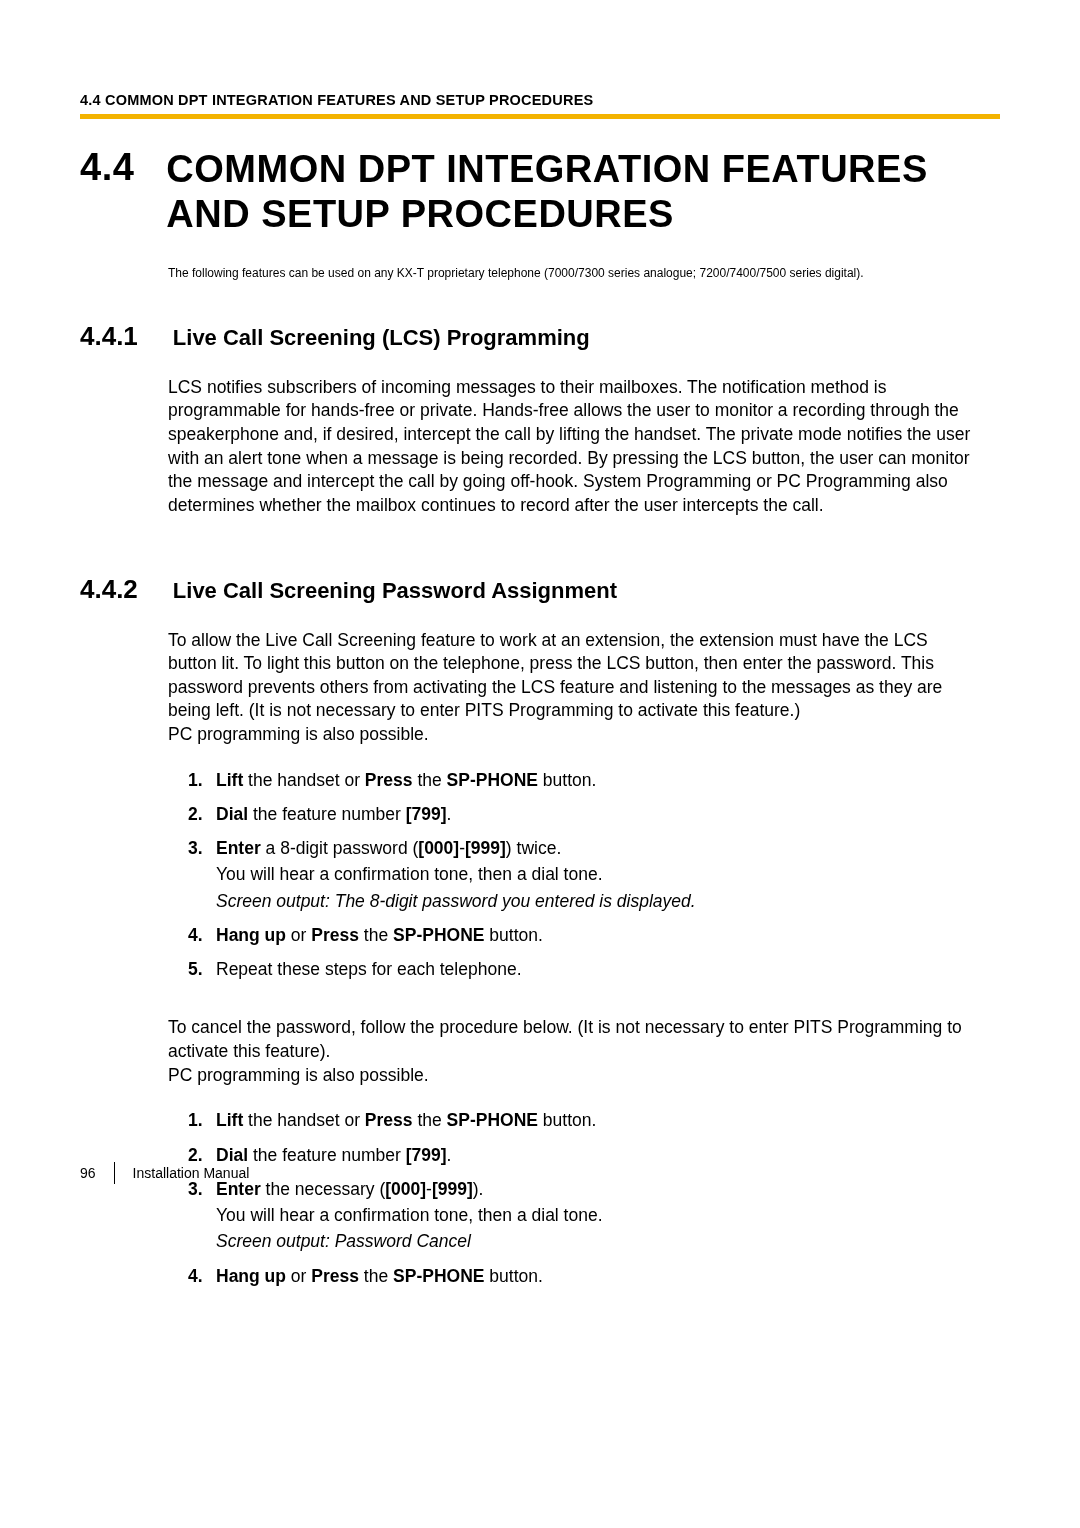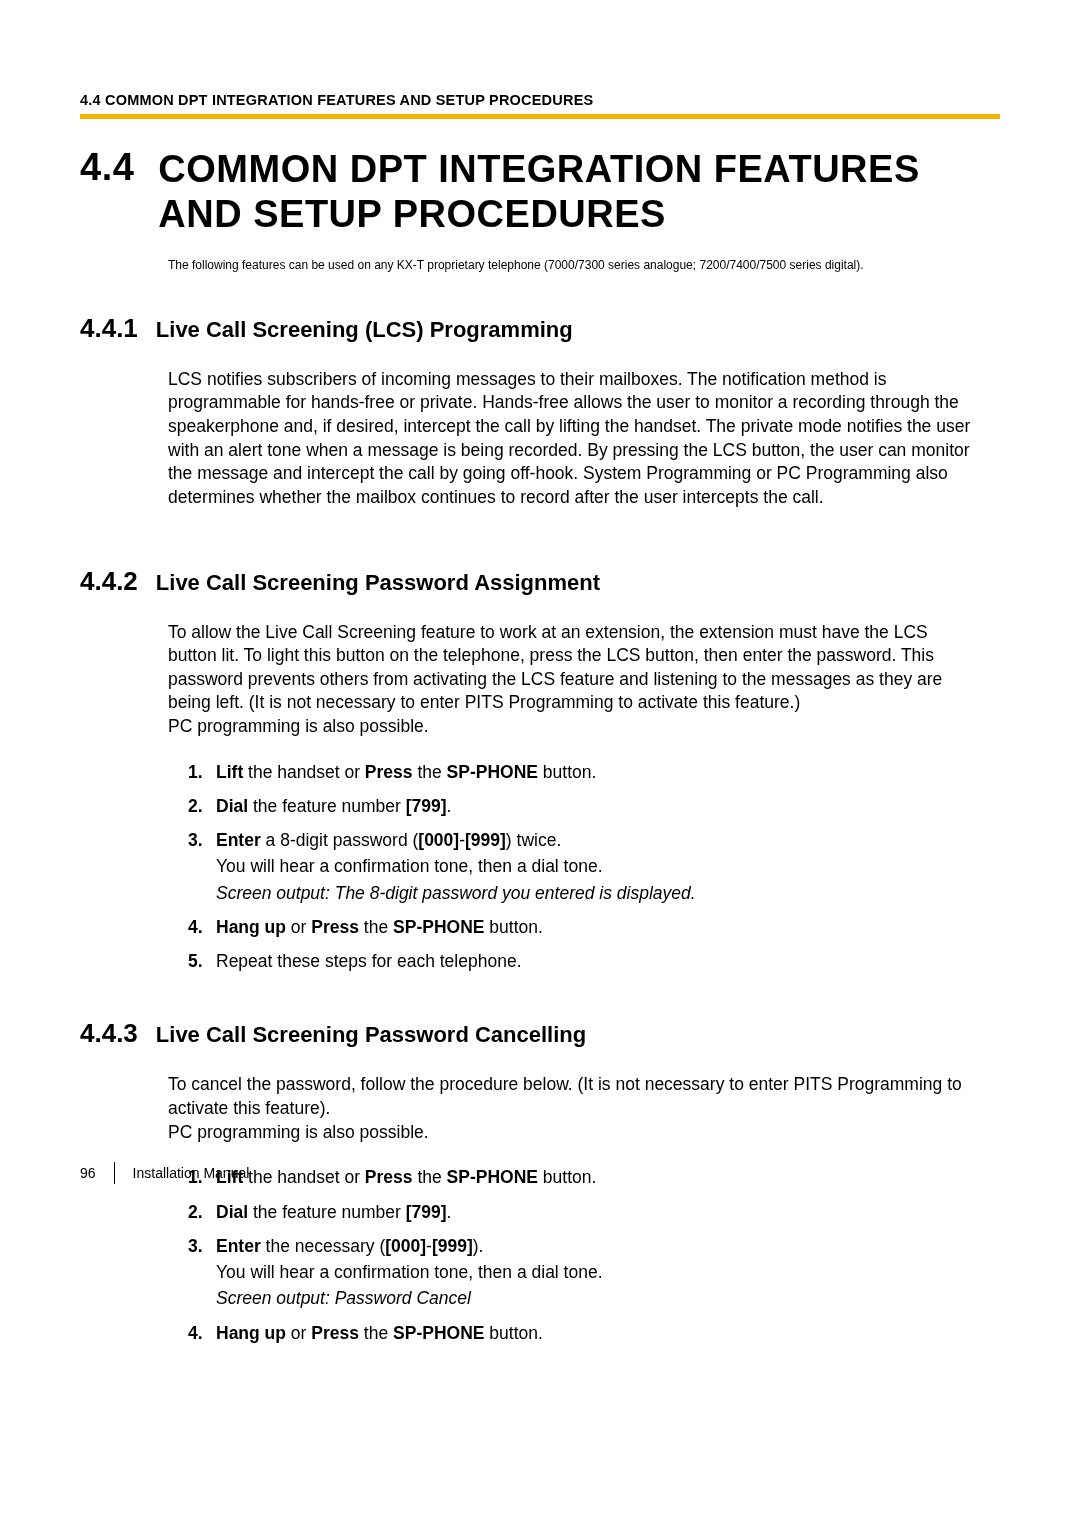--- a/index.html
+++ b/index.html
@@ -1,24 +1,24 @@
 <!DOCTYPE html>
 <html><head>
 <meta charset="utf-8">
 <style>
   * { margin: 0; padding: 0; box-sizing: border-box; }
   html, body { width: 1080px; height: 1528px; background: #fff; font-family: Arial, Helvetica, sans-serif; color: #000; }
   .page { position: relative; width: 1080px; height: 1244px; padding: 92px 80px 60px 80px; }
   .running-head { font-size: 14.5px; font-weight: bold; letter-spacing: 0.2px; margin-bottom: 6px; }
   .rule { height: 5px; background: #f3b300; margin-bottom: 28px; }
-  .h1-row { display: flex; align-items: flex-start; gap: 24px; margin-top: 18px; margin-bottom: 20px; }
+  .h1-row { display: flex; align-items: flex-start; gap: 32px; margin-top: 18px; margin-bottom: 28px; }
   .h1-num { font-size: 38px; font-weight: 800; line-height: 1.1; letter-spacing: 0.5px; }
   .h1-title { font-size: 38px; font-weight: 800; line-height: 1.18; letter-spacing: 0.5px; text-transform: uppercase; }
   .intro { margin-left: 88px; font-size: 12px; line-height: 1.35; margin-bottom: 40px; max-width: 810px; }
-  .h2-row { display: flex; align-items: baseline; gap: 18px; margin-top: 10px; margin-bottom: 24px; }
+  .h2-row { display: flex; align-items: baseline; gap: 35px; margin-top: 10px; margin-bottom: 24px; }
   .h2-num { font-size: 26px; font-weight: 700; }
   .h2-title { font-size: 22px; font-weight: 700; }
   .para { margin-left: 88px; font-size: 17.5px; line-height: 1.35; margin-bottom: 20px; max-width: 810px; }
   ol.steps { margin-left: 108px; font-size: 17.5px; line-height: 1.5; max-width: 790px; list-style: none; counter-reset: stepnum; }
   ol.steps > li { counter-increment: stepnum; position: relative; padding-left: 28px; margin-bottom: 8px; }
   ol.steps > li::before { content: counter(stepnum) "."; position: absolute; left: 0; font-weight: 700; }
   .step-sub { display: block; }
   .italic { font-style: italic; }
   strong { font-weight: 700; }
   .section-gap { height: 26px; }
@@ -69,24 +69,20 @@
       <span class="step-sub italic">Screen output: The 8-digit password you entered is displayed.</span>
     </li>
     <li>
       <strong>Hang up</strong><span> or </span><strong>Press</strong><span> the </span><strong>SP-PHONE</strong><span> button.</span>
     </li>
     <li>Repeat these steps for each telephone.</li>
   </ol>
 
   <div class="section-gap"></div>
 
-  <div class="h2-row">
-    <div class="h2-num">4.4.3</div>
-    <div class="h2-title">Live Call Screening Password Cancelling</div>
-  </div>
   <p class="para" style="white-space: pre-line;">To cancel the password, follow the procedure below. (It is not necessary to enter PITS Programming to activate this feature).
 PC programming is also possible.</p>
 
   <ol class="steps">
     <li>
       <strong>Lift</strong><span> the handset or </span><strong>Press</strong><span> the </span><strong>SP-PHONE</strong><span> button.</span>
     </li>
     <li>
       <strong>Dial</strong><span> the feature number </span><strong>[799]</strong><span>.</span>
     </li>

